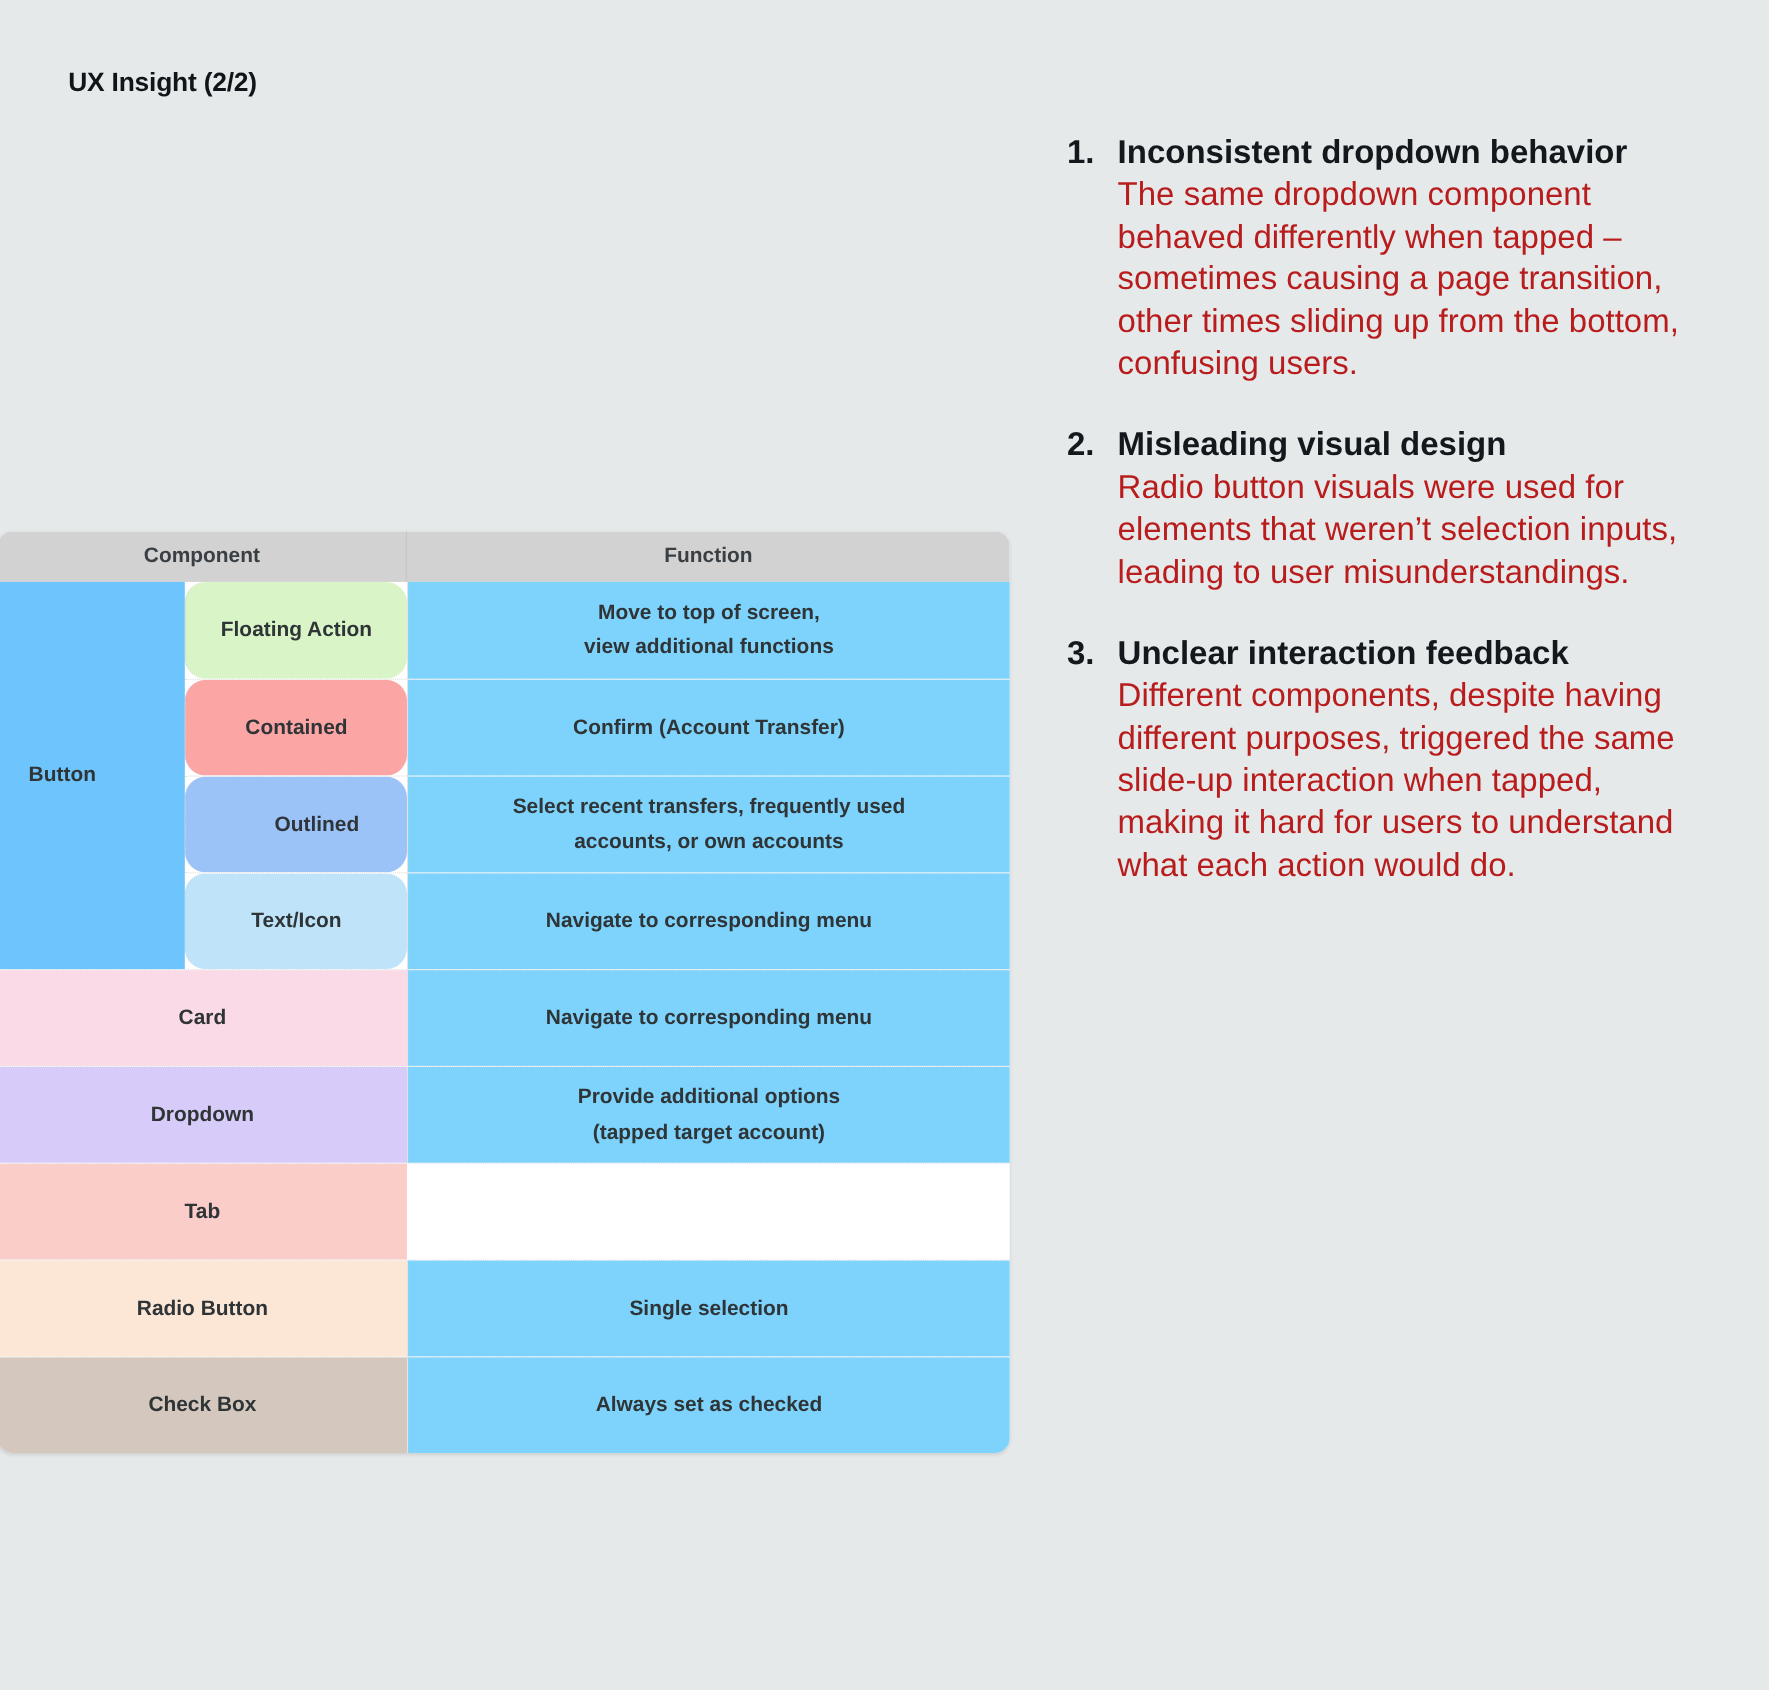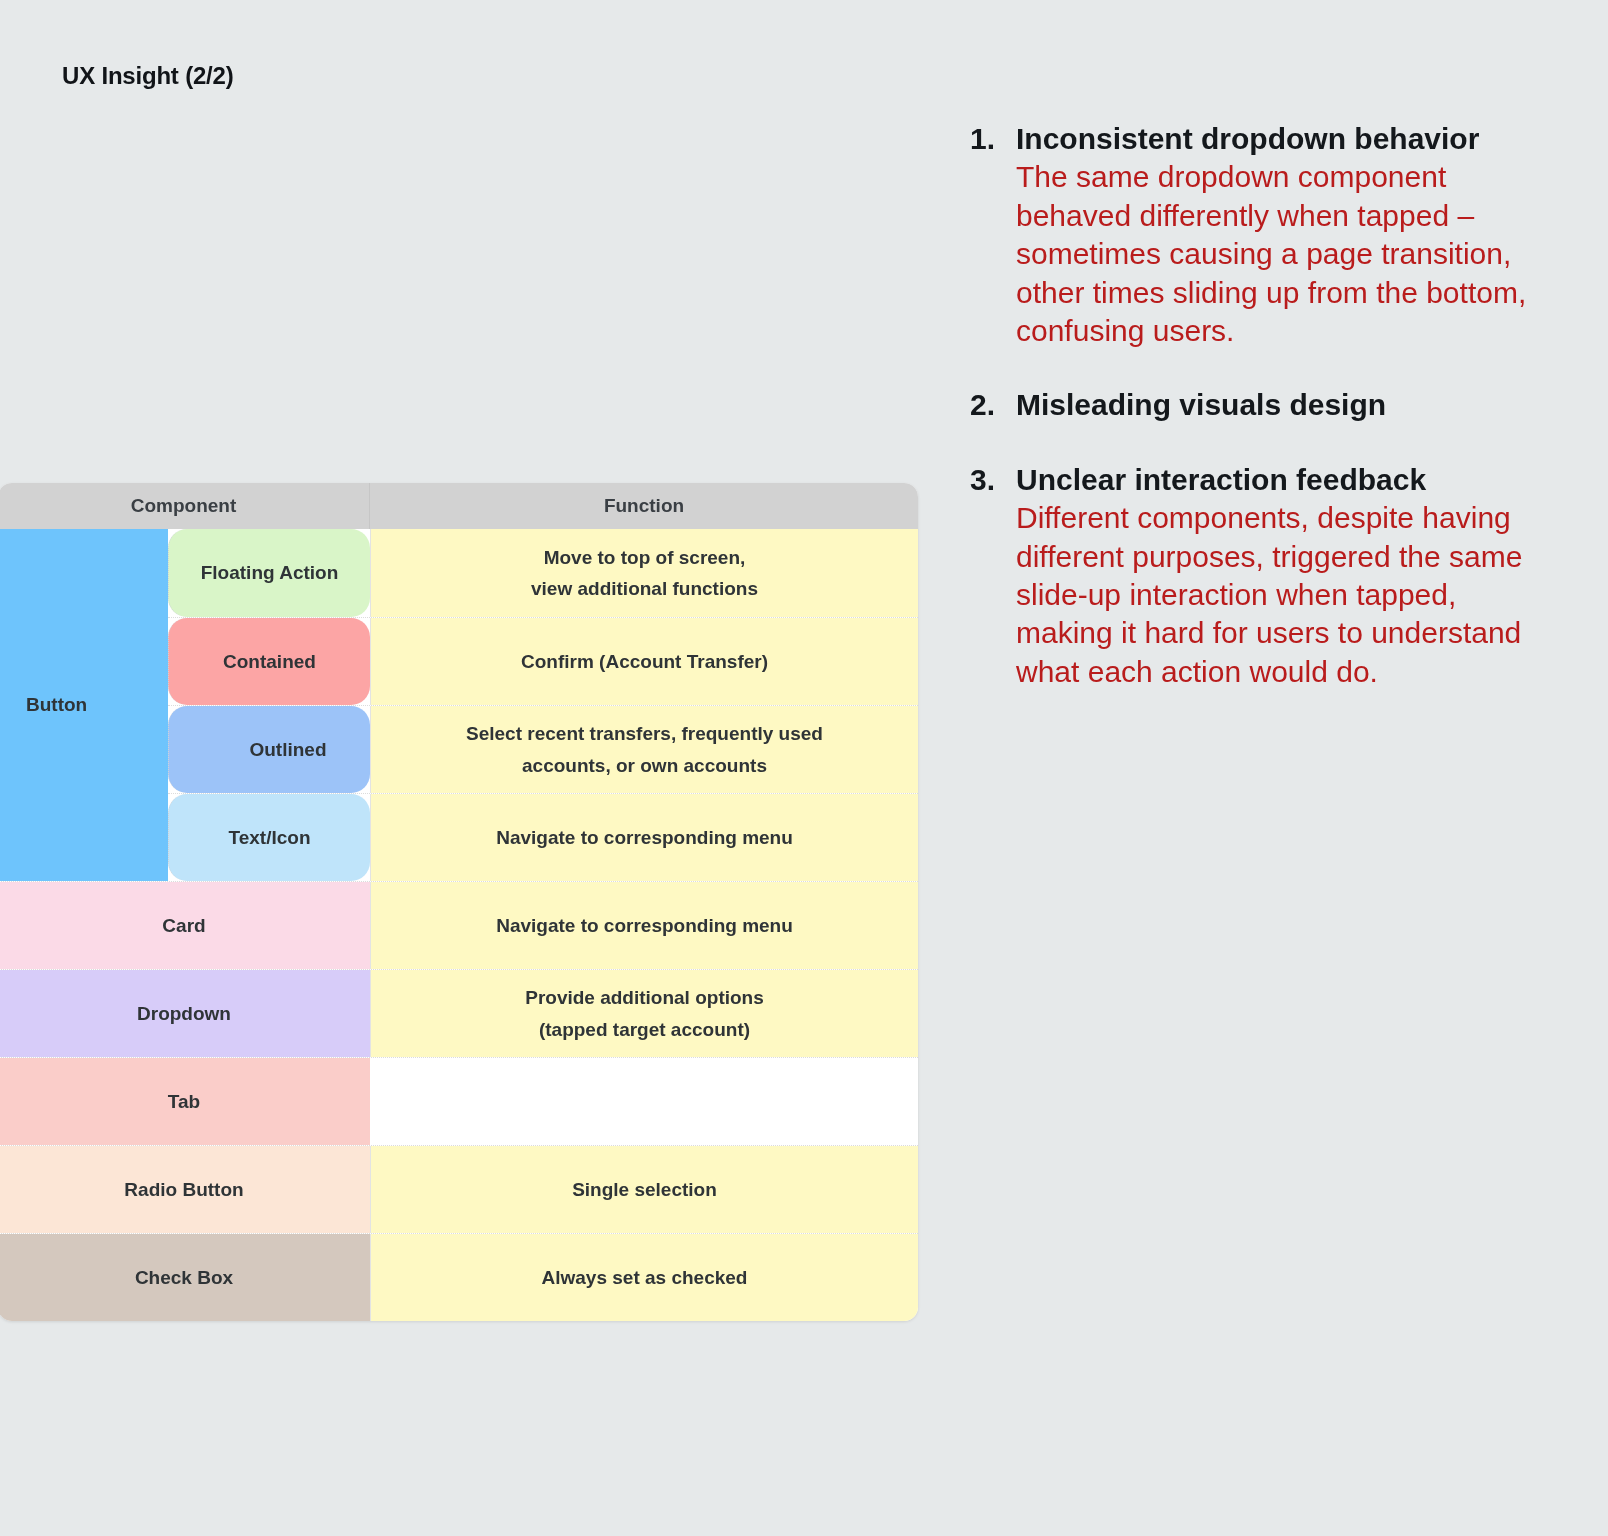--- a/index.html
+++ b/index.html
@@ -83,21 +83,21 @@
     flex:1;
     display:flex;
     align-items:center;
     justify-content:center;
     text-align:center;
     padding:10px 24px;
     font-size:19px;
     font-weight:bold;
     color:#2f3437;
     line-height:1.65;
-    background:#fef9c3;
+    background:#7dd3fc;
     border-left:1px solid #e3e3e3;
   }
   .cell-func span { display:block; }
 
   
   .button-block { display:flex; }
   .button-block .group-label {
     width:170px;
     display:flex;
     align-items:center;
@@ -258,21 +258,22 @@
       <div class="ins-num">1.</div>
       <div class="ins-body">
         <div class="ins-title">Inconsistent dropdown behavior</div>
         <div class="ins-text">The same dropdown component behaved differently when tapped – sometimes causing a page transition, other times sliding up from the bottom, confusing users.</div>
       </div>
     </div>
 
     <div class="insight">
       <div class="ins-num">2.</div>
       <div class="ins-body">
-        <div class="ins-title">Misleading visuals design</div>
+        <div class="ins-title">Misleading visual design</div>
+        <div class="ins-text">Radio button visuals were used for elements that weren’t selection inputs, leading to user misunderstandings.</div>
       </div>
     </div>
 
     <div class="insight">
       <div class="ins-num">3.</div>
       <div class="ins-body">
         <div class="ins-title">Unclear interaction feedback</div>
         <div class="ins-text">Different components, despite having different purposes, triggered the same slide-up interaction when tapped, making it hard for users to understand what each action would do.</div>
       </div>
     </div>

